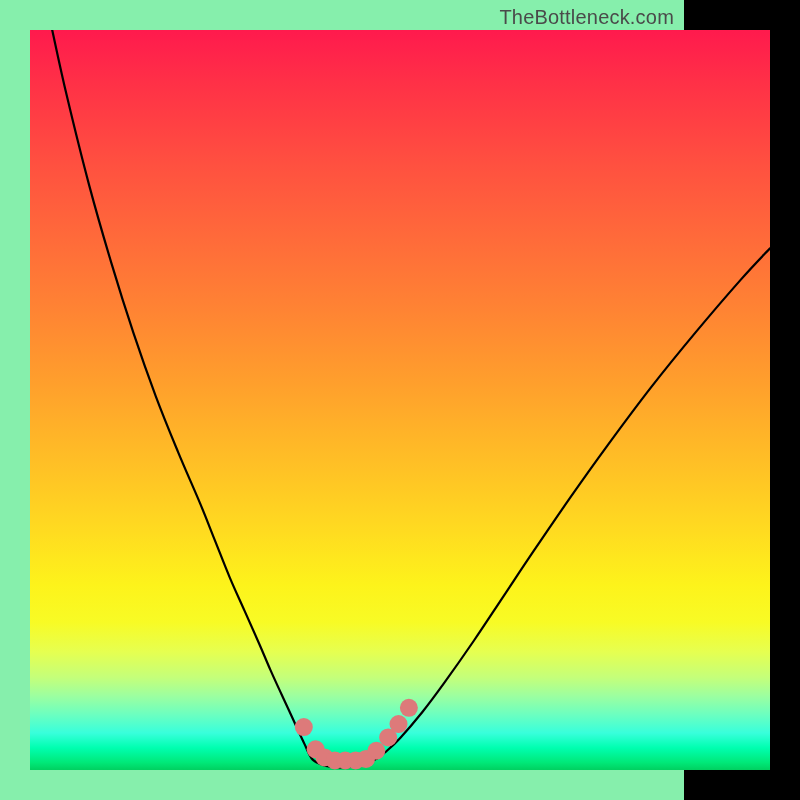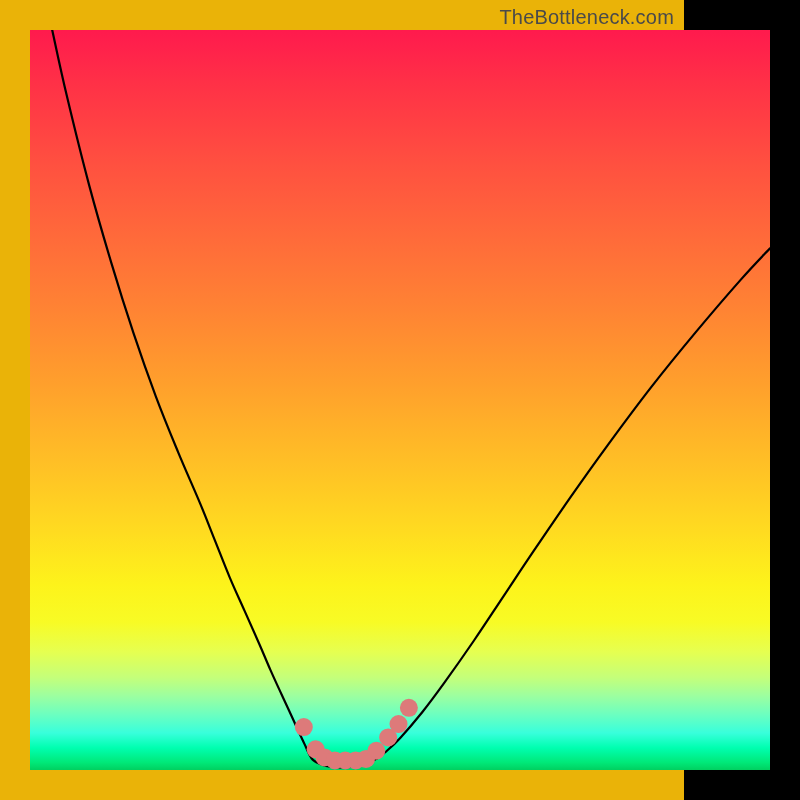--- a/index.html
+++ b/index.html
@@ -1,21 +1,21 @@
 <!DOCTYPE html>
 <html><head>
 <meta charset="utf-8">
 <style>
   * { margin: 0; padding: 0; box-sizing: border-box; }
   html, body { width: 800px; height: 800px; overflow: hidden; background: #000; }
   .frame {
     position: relative;
     width: 684px;
     height: 800px;
-    background: #eab308;
+    background: #86efac;
     padding-left: 7px;
   }
   .plot-area {
     position: absolute;
     left: 30px;
     top: 30px;
     width: 740px;
     height: 740px;
     background: linear-gradient(to bottom,
       #ff1a4d 0%,

